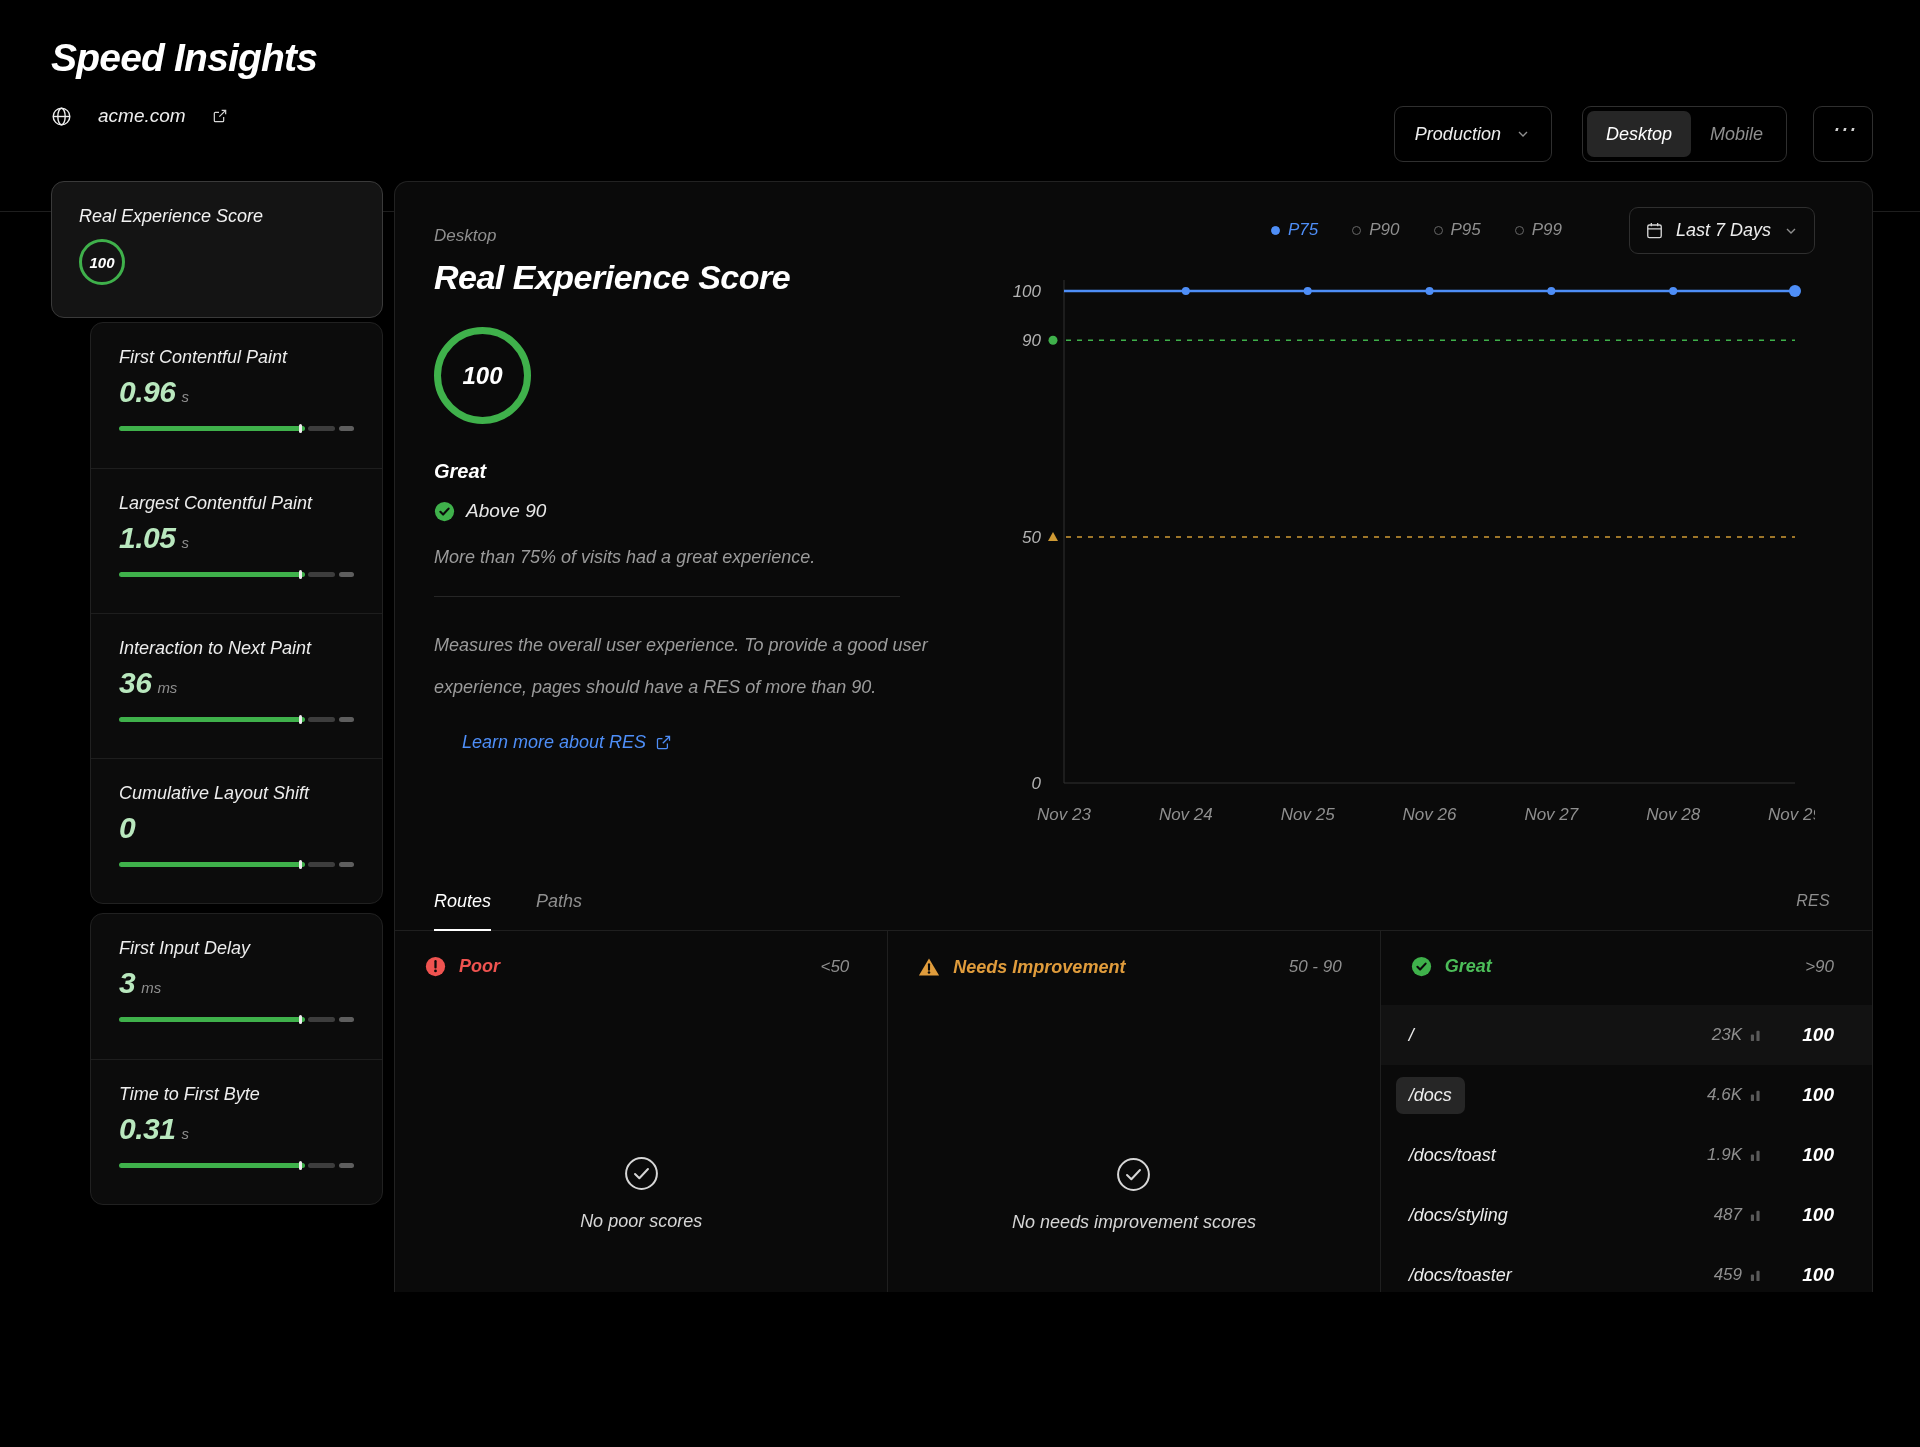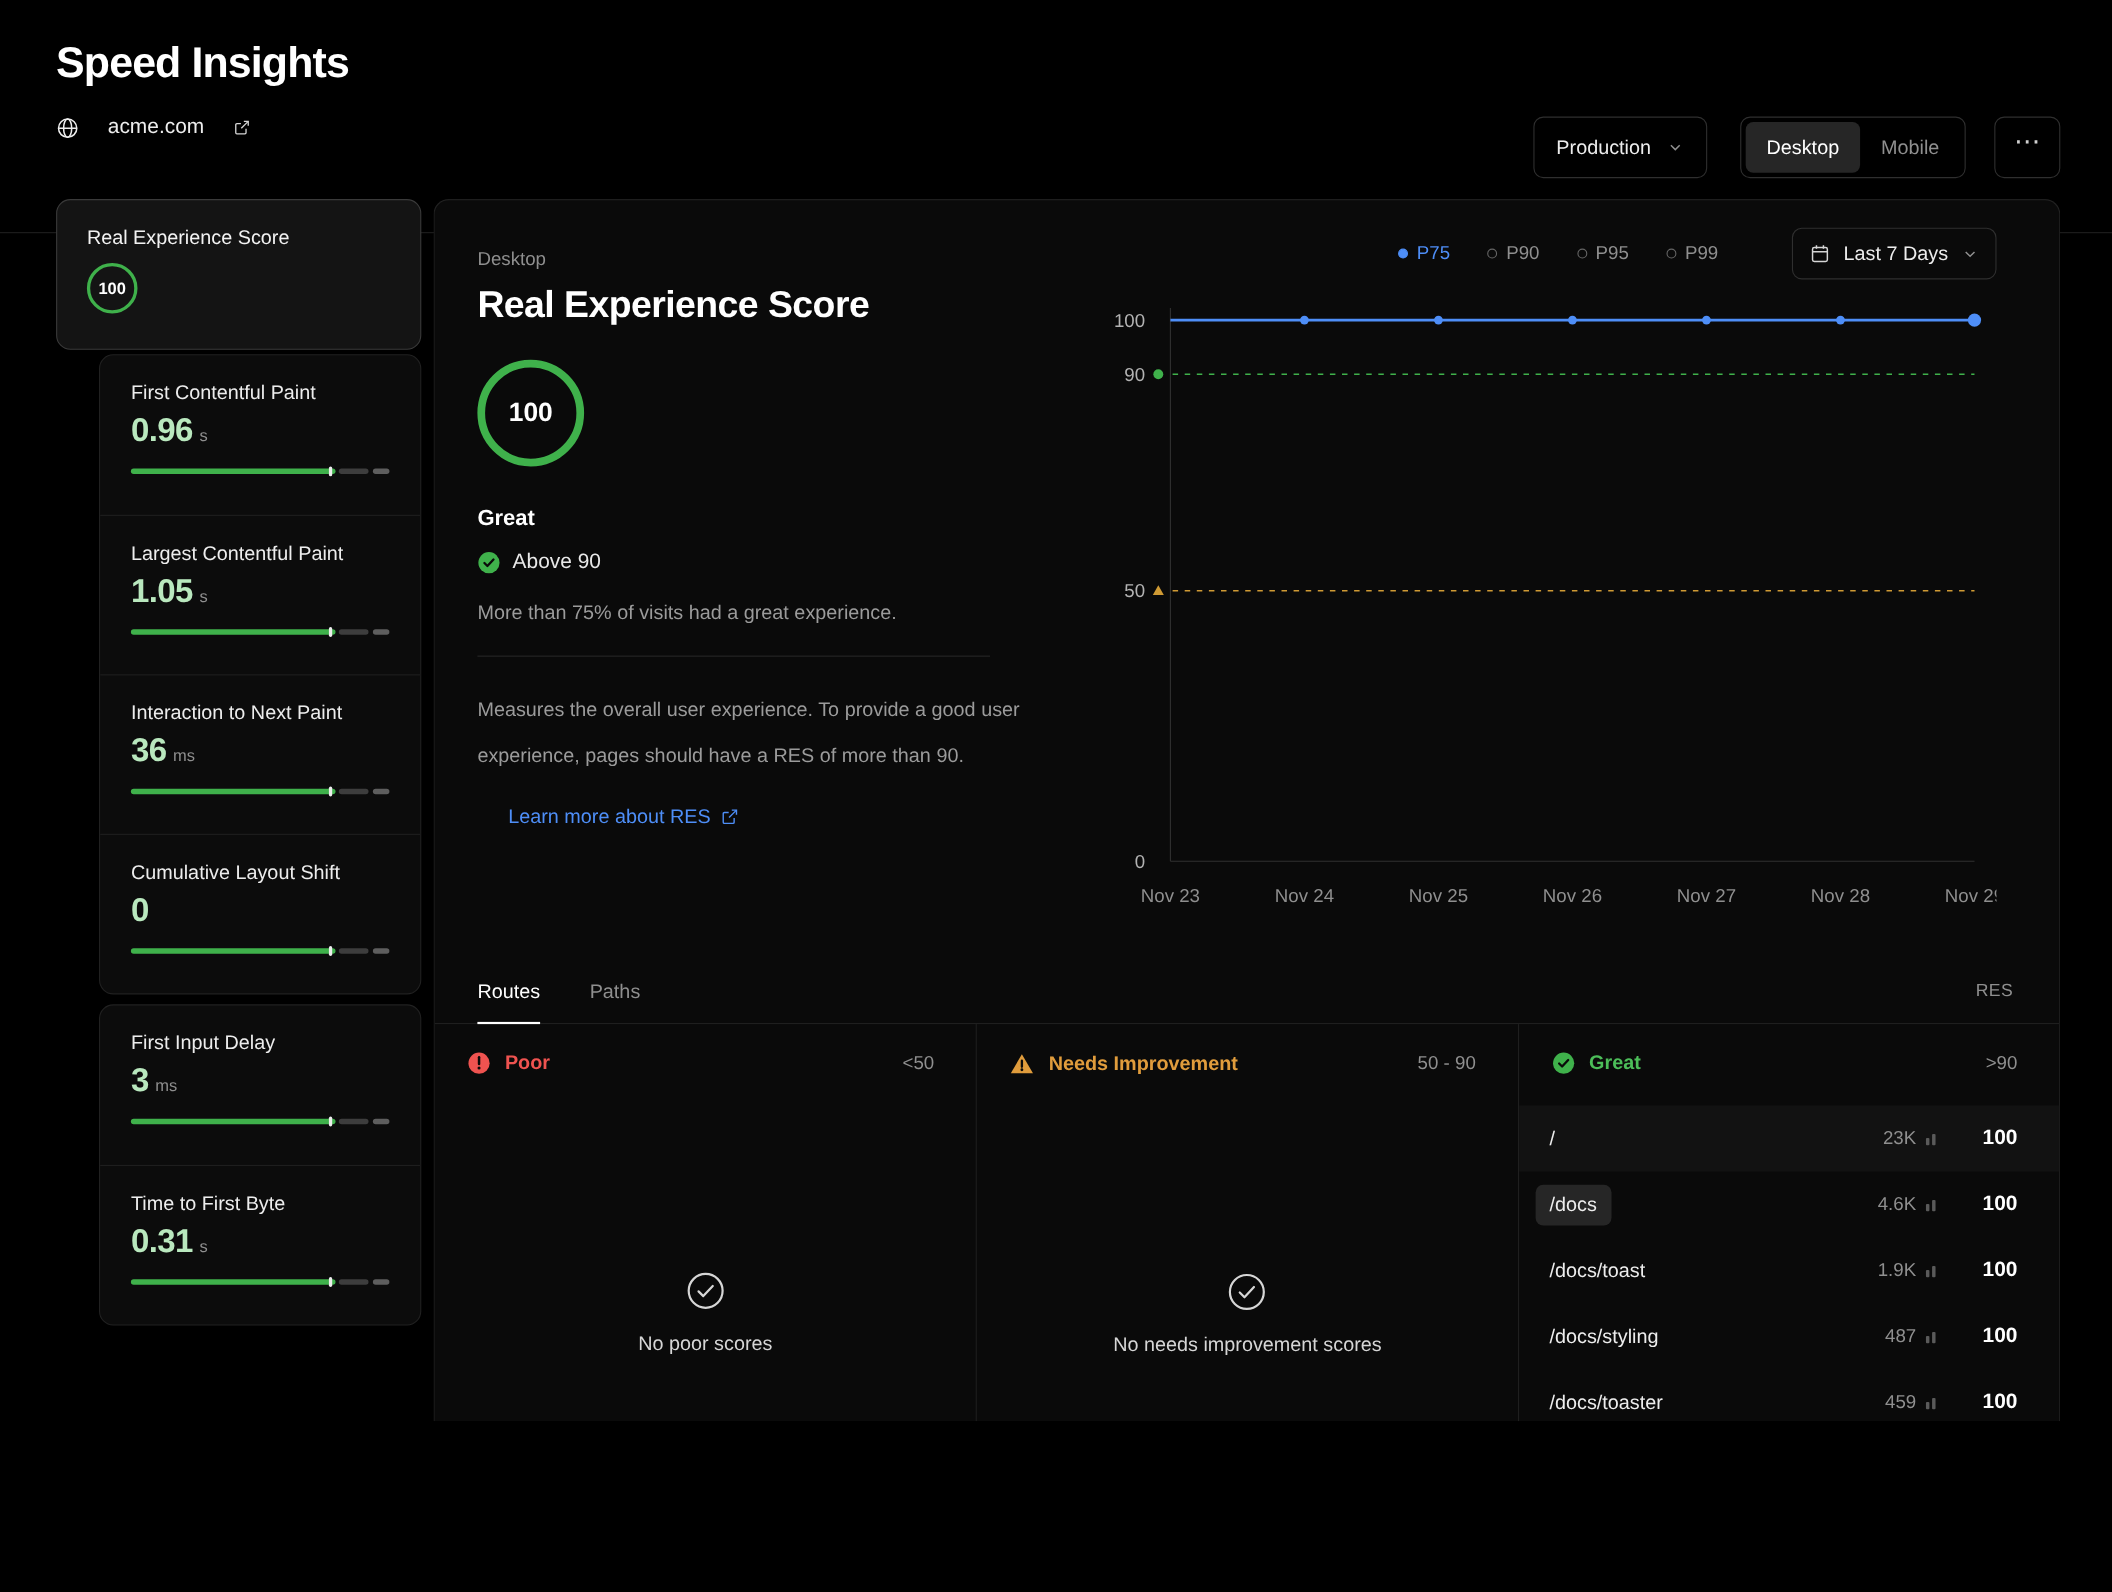--- a/index.html
+++ b/index.html
@@ -1,18 +1,18 @@
 <!DOCTYPE html>
 <html><head>
 <meta charset="utf-8">
 <style>
   *{margin:0;padding:0;box-sizing:border-box;}
   html,body{background:#000;}
   body{font-family:"Liberation Sans",sans-serif;color:#ededed;}
-  .page{position:relative;width:1920px;height:1292px;background:#000;overflow:hidden;}
+  .page{position:relative;width:1920px;height:1292px;background:#000;overflow:hidden;font-style:italic;}
 
   
   .hairline{position:absolute;top:211px;left:0;width:100%;height:1px;background:#1e1e1e;}
   .page-header{position:relative;padding:36px 48px 0 51px;}
   .page-title{font-size:39px;font-weight:700;letter-spacing:-0.8px;color:#fff;}
   .site-row{display:flex;align-items:center;gap:26px;margin-top:25px;}
   .site-name{font-size:19px;font-weight:500;color:#ededed;}
   .icon{display:inline-flex;align-items:center;justify-content:center;}
   .header-controls{position:absolute;top:106px;right:47px;display:flex;align-items:center;}
   .btn{display:flex;align-items:center;background:#000;border:1px solid #2f2f2f;border-radius:9px;height:56px;color:#ededed;font-size:18px;cursor:pointer;}

